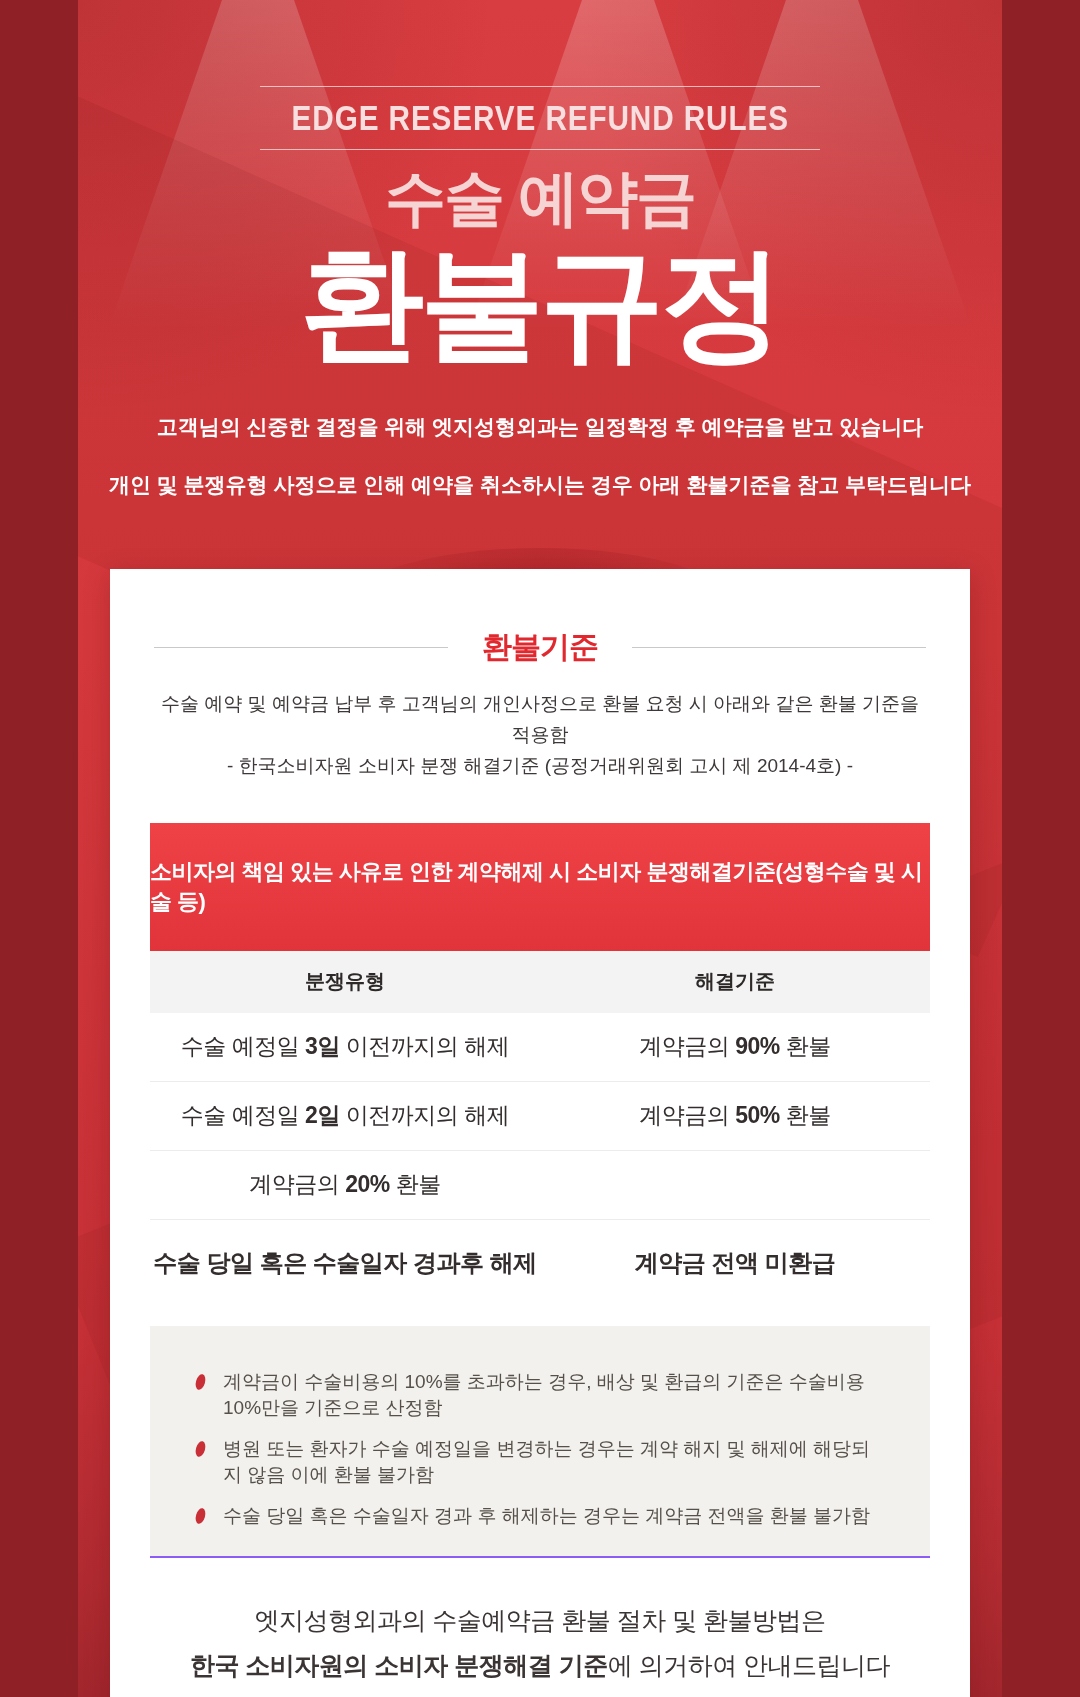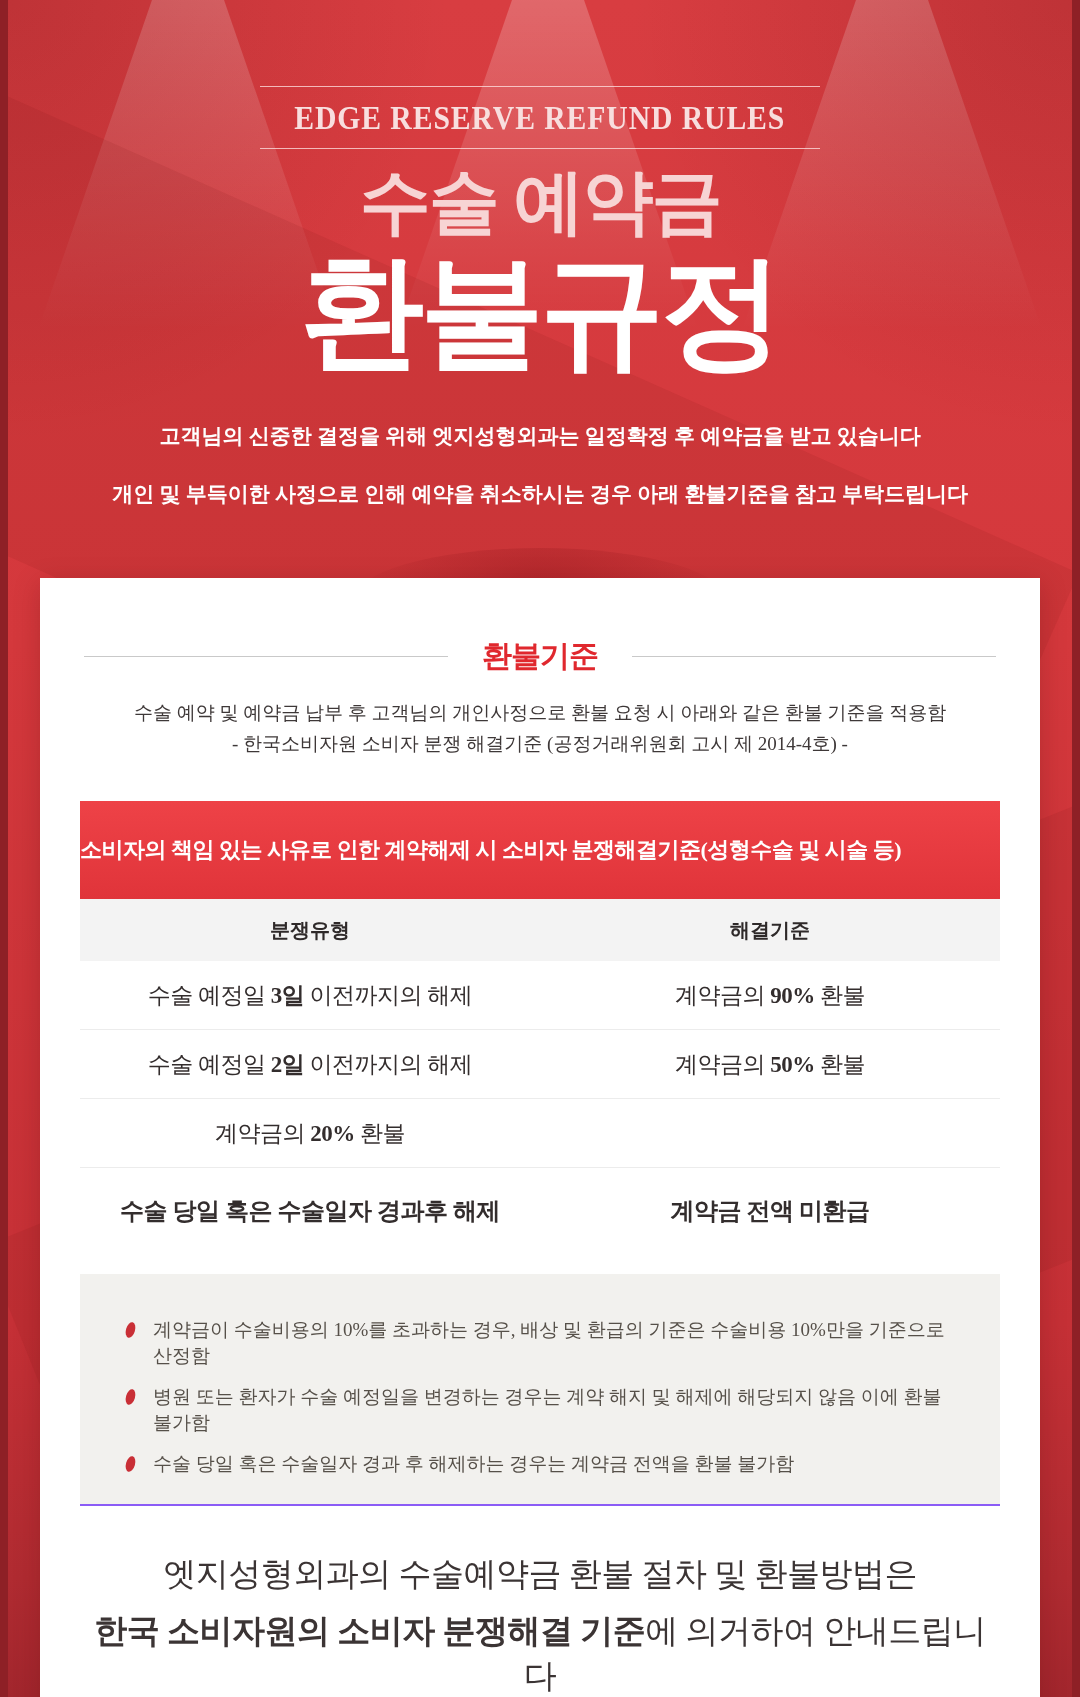--- a/index.html
+++ b/index.html
@@ -1,38 +1,38 @@
 <!DOCTYPE html>
 <html lang="ko"><head>
 <meta charset="utf-8">
 <style>
   html,body{margin:0;padding:0;}
   body{font-family:"Liberation Sans","DejaVu Sans",sans-serif;background:#8e2026;}
-  .page{position:relative;width:1064px;height:1697px;margin:0 auto;overflow:hidden;
-        background:linear-gradient(180deg,#d83d41 0%,#d4383c 38%,#c53036 78%,#b02b31 93%,#a2262d 100%);font-family:Liberation Serif, serif;}
+  .page{position:relative;width:924px;height:1697px;margin:0 auto;overflow:hidden;
+        background:linear-gradient(180deg,#d83d41 0%,#d4383c 38%,#c53036 78%,#b02b31 93%,#a2262d 100%);}
   
   .beam{position:absolute;top:0;height:330px;width:300px;pointer-events:none;
         background:linear-gradient(180deg,rgba(255,255,255,0.22),rgba(255,255,255,0));
         clip-path:polygon(38% 0,62% 0,100% 100%,0 100%);}
   .beam.b1{left:30px;} .beam.b2{left:390px;} .beam.b3{right:30px;}
   .vignette{position:absolute;inset:0;pointer-events:none;
         background:radial-gradient(circle at 0% 0%,rgba(90,10,14,0.20),transparent 22%),
                    radial-gradient(circle at 100% 0%,rgba(90,10,14,0.20),transparent 22%);}
   .diag{position:absolute;width:1500px;height:420px;background:rgba(120,15,20,0.10);pointer-events:none;}
   .diag.d1{top:250px;left:-450px;transform:rotate(24deg);}
   .diag.d2{top:950px;left:0px;transform:rotate(-22deg);}
   .dome{position:absolute;left:50%;top:548px;width:380px;height:110px;margin-left:-190px;border-radius:50%;
         background:radial-gradient(ellipse at 50% 30%,rgba(150,25,30,0.45),rgba(150,25,30,0) 70%);pointer-events:none;}
 
   .hero{position:relative;text-align:center;color:#fff;padding-top:86px;}
   .kicker-box{width:560px;margin:0 auto;border-top:1px solid rgba(255,228,228,0.75);
         border-bottom:1px solid rgba(255,228,228,0.75);padding:12px 0;}
   .kicker{display:inline-block;font-size:33px;font-weight:800;letter-spacing:1px;color:#f8dede;
         transform:scale(0.9,1.05);white-space:nowrap;}
-  .title1{margin:16px 0 10px;font-size:71px;line-height:1.05;font-weight:800;letter-spacing:-2px;color:#f7d4d4;}
+  .title1{margin:16px 0 10px;font-size:61px;line-height:1.05;font-weight:800;letter-spacing:-2px;color:#f7d4d4;}
   .title2{margin:10px 0 0;font-size:124px;line-height:1.02;font-weight:900;letter-spacing:-4px;color:#ffffff;}
   .sub{margin:0;font-size:21px;font-weight:600;color:#ffffff;}
   .sub.s1{margin-top:46px;}
   .sub.s2{margin-top:30px;}
 
   .card{position:relative;margin:70px 32px 0;background:#ffffff;padding:58px 40px 16px;
         box-shadow:0 6px 24px rgba(90,10,14,0.25);}
   .section-head{display:flex;align-items:center;gap:34px;padding:0 4px;}
   .section-head .hline{flex:1;height:1px;background:#c9c9c9;}
   .section-title{margin:0;font-size:30px;font-weight:800;color:#e0282e;letter-spacing:-1px;}
@@ -45,21 +45,21 @@
   .trow{display:grid;grid-template-columns:1fr 1fr;height:68px;align-items:center;text-align:center;
         font-size:23px;color:#332d2d;border-bottom:1px solid #ececec;letter-spacing:-0.5px;}
   .trow:last-child{border-bottom:none;}
   .trow .seg-b{font-weight:800;text-align:right;}
   .trow.emph{height:86px;font-weight:800;font-size:24px;border-bottom:none;}
 
   .notes{margin-top:20px;background:#f2f1ee;border-bottom:2px solid #8b5cf6;padding:28px 46px 12px;}
   .note{display:flex;align-items:flex-start;gap:18px;margin:15px 0;font-size:19px;line-height:26px;color:#565049;}
   .bullet{flex:0 0 auto;width:9px;height:16px;margin-top:5px;background:#c92f36;border-radius:50%;
         transform:rotate(16deg);}
-  .footer-line{margin:0;text-align:center;font-size:33px;color:#3b3434;letter-spacing:-0.5px;}
+  .footer-line{margin:0;text-align:center;font-size:25px;color:#3b3434;letter-spacing:-0.5px;}
   .footer-line.f1{margin-top:46px;}
   .footer-line.f2{margin-top:12px;}
   .footer-line .strong{font-weight:800;}
   .logo{margin-top:46px;text-align:center;}
   .logo-name{font-size:27px;font-weight:800;letter-spacing:2px;color:#443b3b;}
 </style>
 </head>
 <body>
 
 <div class="page">
@@ -71,21 +71,21 @@
   <div class="diag d2"></div>
   <div class="dome"></div>
 
   <div class="hero">
     <div class="kicker-box">
       <span class="kicker">EDGE RESERVE REFUND RULES</span>
     </div>
     <h1 class="title1">수술 예약금</h1>
     <h1 class="title2">환불규정</h1>
     <p class="sub s1">고객님의 신중한 결정을 위해 엣지성형외과는 일정확정 후 예약금을 받고 있습니다</p>
-    <p class="sub s2">개인 및 부득이한 사정으로 인해 예약을 취소하시는 경우 아래 환불기준을 참고 부탁드립니다</p>
+    <p class="sub s2">개인 및 분쟁유형 사정으로 인해 예약을 취소하시는 경우 아래 환불기준을 참고 부탁드립니다</p>
   </div>
 
   <div class="card">
     <div class="section-head">
       <span class="hline"></span>
       <h3 class="section-title">환불기준</h3>
       <span class="hline"></span>
     </div>
 
     <p class="intro">수술 예약 및 예약금 납부 후 고객님의 개인사정으로 환불 요청 시 아래와 같은 환불 기준을 적용함</p>

